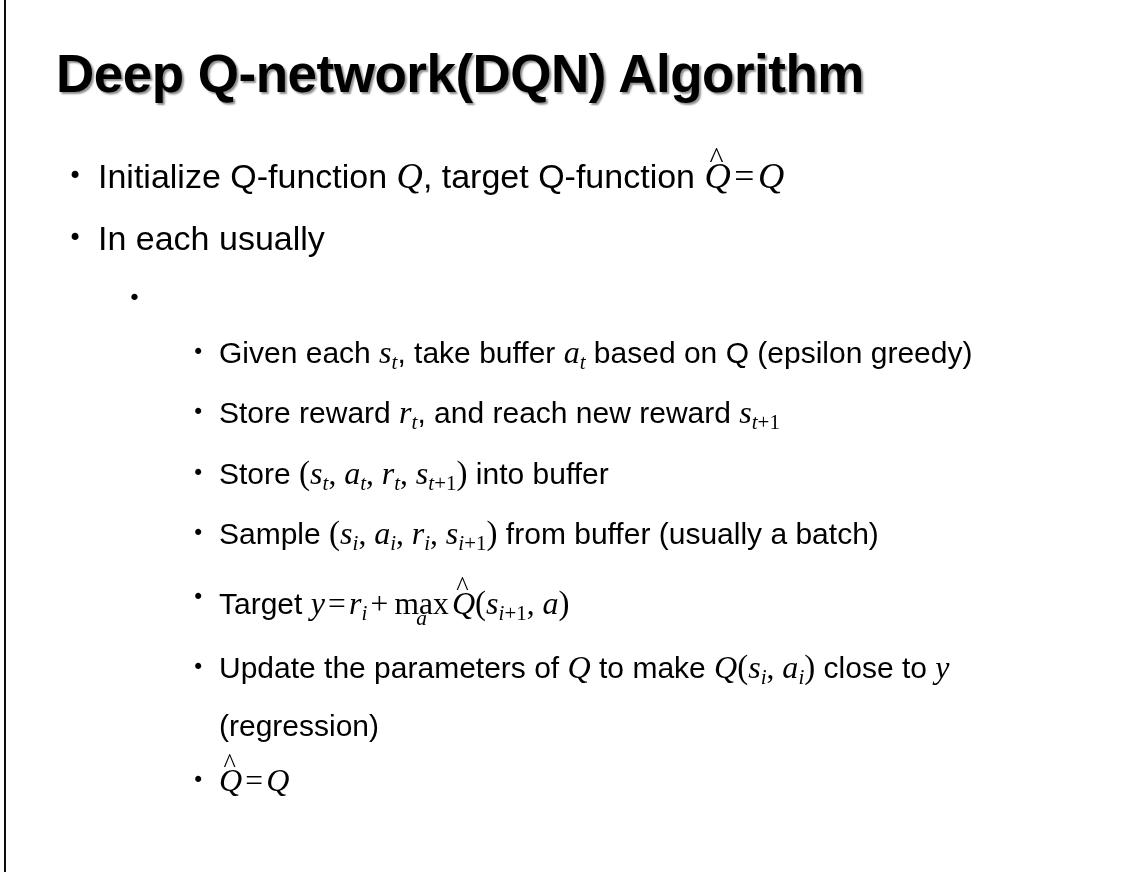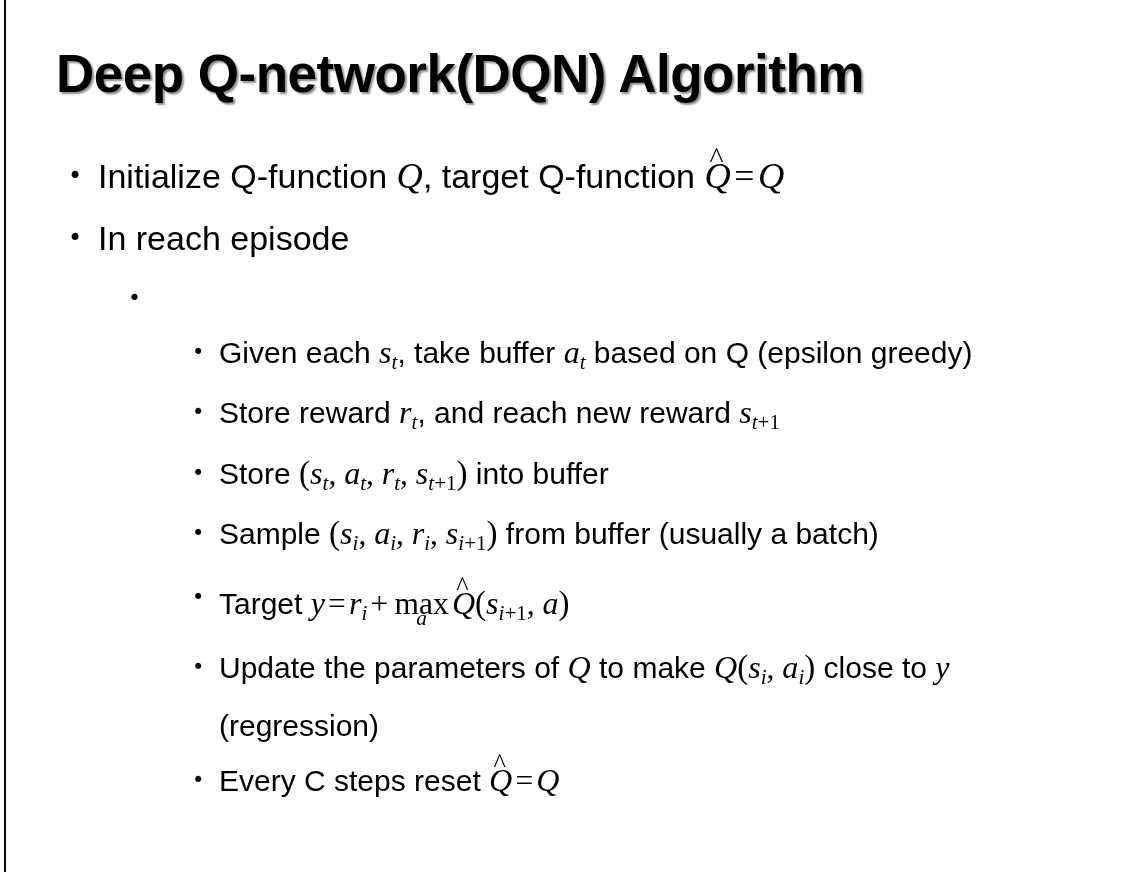--- a/index.html
+++ b/index.html
@@ -191,21 +191,21 @@
 
   <div class="body">
 
     <div class="bullet lvl1">
       <span class="dot">•</span>
       <span class="btext"><span>Initialize Q-function </span><span class="mi">Q</span><span>, target Q-function </span><span class="hat"><span class="acc">^</span><span>Q</span></span><span class="mo">=</span><span class="mi">Q</span></span>
     </div>
 
     <div class="bullet lvl1 gap-sm">
       <span class="dot">•</span>
-      <span class="btext">In reach episode</span>
+      <span class="btext">In each usually</span>
     </div>
 
     <div class="bullet lvl2 gap-sm">
       <span class="dot">•</span>
     </div>
 
     <div class="bullet lvl3 gap-sm">
       <span class="dot">•</span>
       <span class="btext"><span>Given each </span><span class="nowrap"><span class="mi">s</span><span class="sub">t</span></span><span>, take buffer </span><span class="nowrap"><span class="mi">a</span><span class="sub">t</span></span><span> based on Q (epsilon greedy)</span></span>
     </div>
@@ -230,17 +230,17 @@
       <span class="btext"><span>Target </span><span class="mi">y</span><span class="mo">=</span><span class="nowrap"><span class="mi">r</span><span class="sub">i</span></span><span class="mo">+</span><span class="maxop"><span>max</span><span class="lim">a</span></span><span class="hat"><span class="acc">^</span><span>Q</span></span><span class="mparen">(</span><span class="nowrap"><span class="mi">s</span><span class="sub"><span>i</span><span class="num">+1</span></span></span><span class="mrm">, </span><span class="mi">a</span><span class="mparen">)</span></span>
     </div>
 
     <div class="bullet lvl3 gap-md">
       <span class="dot">•</span>
       <span class="btext"><span>Update the parameters of </span><span class="mi">Q</span><span> to make </span><span class="nowrap"><span class="mi">Q</span><span class="mparen">(</span><span class="mi">s</span><span class="sub">i</span><span class="mrm">, </span><span class="mi">a</span><span class="sub">i</span><span class="mparen">)</span></span><span> close to </span><span class="mi">y</span><span> (regression)</span></span>
     </div>
 
     <div class="bullet lvl3 gap-md">
       <span class="dot">•</span>
-      <span class="btext"><span>Every C steps reset </span><span class="hat"><span class="acc">^</span><span>Q</span></span><span class="mo">=</span><span class="mi">Q</span></span>
+      <span class="btext"><span class="hat"><span class="acc">^</span><span>Q</span></span><span class="mo">=</span><span class="mi">Q</span></span>
     </div>
 
   </div>
 </div>
 
 </body></html>

